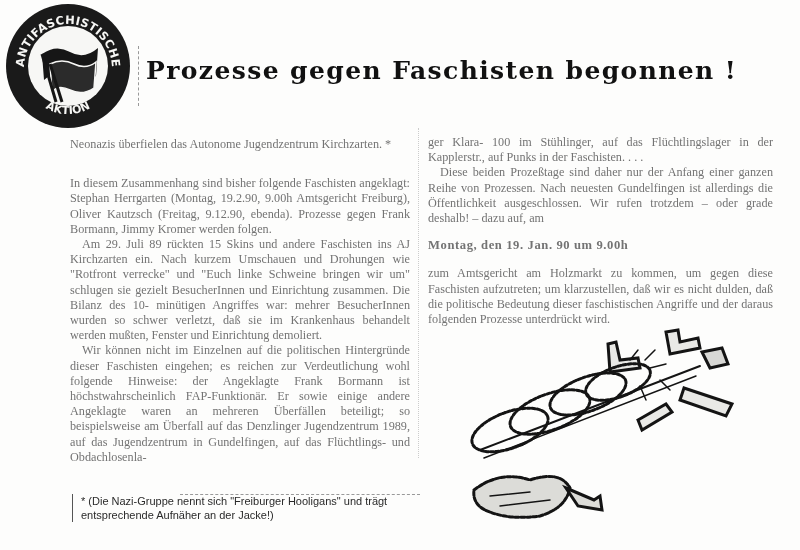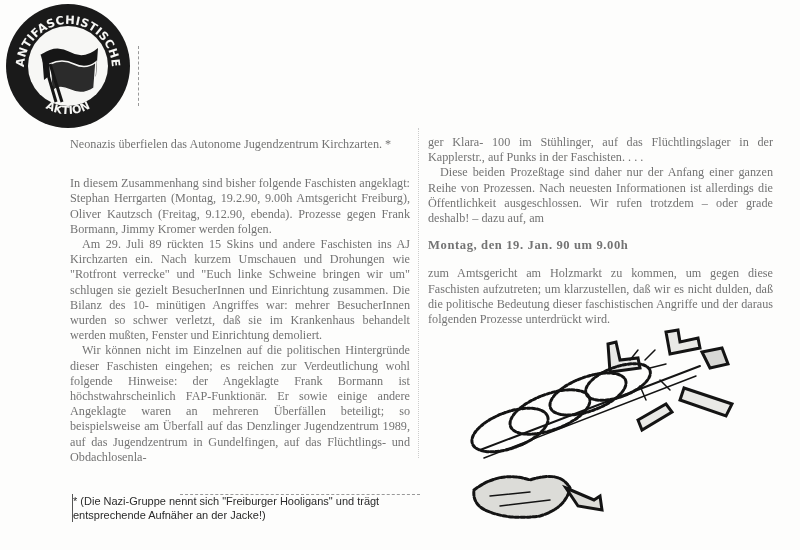--- a/index.html
+++ b/index.html
@@ -55,20 +55,21 @@
       font-weight: bold; font-size: 12.6px; letter-spacing: 0.6px;
       text-align: left;
     }
 
     
     .footnote {
       position: absolute; left: 72px; top: 494px; width: 330px;
       font-family: "Liberation Sans", "DejaVu Sans", sans-serif;
       font-size: 11px; line-height: 14px; color: #2a2a2a;
       border-left: 1px solid #555;
+      padding-left: 8px;
     }
     .footnote-rule {
       position: absolute; left: 180px; top: 494px; width: 240px; height: 0;
       border-top: 1px dashed #999;
     }
 
     
     .illustration {
       position: absolute; left: 470px; top: 320px; width: 330px; height: 230px;
     }
@@ -100,33 +101,34 @@
       <text font-family="DejaVu Sans, sans-serif" font-size="11.5" font-weight="bold" fill="#f7f7f5" letter-spacing="0.3">
         <textPath href="#arcTop" startOffset="50%" text-anchor="middle">ANTIFASCHISTISCHE</textPath>
       </text>
       <text font-family="DejaVu Sans, sans-serif" font-size="11" font-weight="bold" fill="#f7f7f5">
         <textPath href="#arcBottom" startOffset="50%" text-anchor="middle">AKTION</textPath>
       </text>
     </svg>
   </div>
 
   <div class="title-rule"></div>
+  <div class="title">Prozesse gegen Faschisten begonnen !</div>
 
   <div class="side-rule"></div>
 
   <div class="col col-left">
     <p class="lead">Neonazis überfielen das Autonome Jugendzentrum Kirchzarten. *</p>
     <p>In diesem Zusammenhang sind bisher folgende Faschisten angeklagt: Stephan Herrgarten (Montag, 19.2.90, 9.00h Amtsgericht Freiburg), Oliver Kautzsch (Freitag, 9.12.90, ebenda). Prozesse gegen Frank Bormann, Jimmy Kromer werden folgen.</p>
     <p class="indent">Am 29. Juli 89 rückten 15 Skins und andere Faschisten ins AJ Kirchzarten ein. Nach kurzem Umschauen und Drohungen wie "Rotfront verrecke" und "Euch linke Schweine bringen wir um" schlugen sie gezielt BesucherInnen und Einrichtung zusammen. Die Bilanz des 10- minütigen Angriffes war: mehrer BesucherInnen wurden so schwer verletzt, daß sie im Krankenhaus behandelt werden mußten, Fenster und Einrichtung demoliert.</p>
     <p class="indent">Wir können nicht im Einzelnen auf die politischen Hintergründe dieser Faschisten eingehen; es reichen zur Verdeutlichung wohl folgende Hinweise: der Angeklagte Frank Bormann ist höchstwahrscheinlich FAP-Funktionär. Er sowie einige andere Angeklagte waren an mehreren Überfällen beteiligt; so beispielsweise am Überfall auf das Denzlinger Jugendzentrum 1989, auf das Jugendzentrum in Gundelfingen, auf das Flüchtlings- und Obdachlosenla-</p>
   </div>
 
   <div class="col col-right">
     <p>ger Klara- 100 im Stühlinger, auf das Flüchtlingslager in der Kapplerstr., auf Punks in der Faschisten. . . .</p>
-    <p class="indent">Diese beiden Prozeßtage sind daher nur der Anfang einer ganzen Reihe von Prozessen. Nach neuesten Informationen ist allerdings die Öffentlichkeit ausgeschlossen. Wir rufen trotzdem – oder grade deshalb! – dazu auf, am</p>
+    <p class="indent">Diese beiden Prozeßtage sind daher nur der Anfang einer ganzen Reihe von Prozessen. Nach neuesten Gundelfingen ist allerdings die Öffentlichkeit ausgeschlossen. Wir rufen trotzdem – oder grade deshalb! – dazu auf, am</p>
     <p class="date-line">Montag, den 19. Jan. 90 um 9.00h</p>
     <p>zum Amtsgericht am Holzmarkt zu kommen, um gegen diese Faschisten aufzutreten; um klarzustellen, daß wir es nicht dulden, daß die politische Bedeutung dieser faschistischen Angriffe und der daraus folgenden Prozesse unterdrückt wird.</p>
   </div>
 
   <div class="illustration">
     <svg viewBox="0 0 330 230" fill="none" stroke="#141414" stroke-width="3" stroke-linecap="round">
 
       <path d="M138 24 L146 22 L150 40 L168 38 L170 48 L140 52 Z" fill="#e9e9e6"></path>
       <path d="M196 12 L208 10 L210 22 L228 18 L230 28 L200 34 Z" fill="#e9e9e6"></path>
       <path d="M232 32 L252 28 L258 44 L240 48 Z" fill="#d8d8d5"></path>

